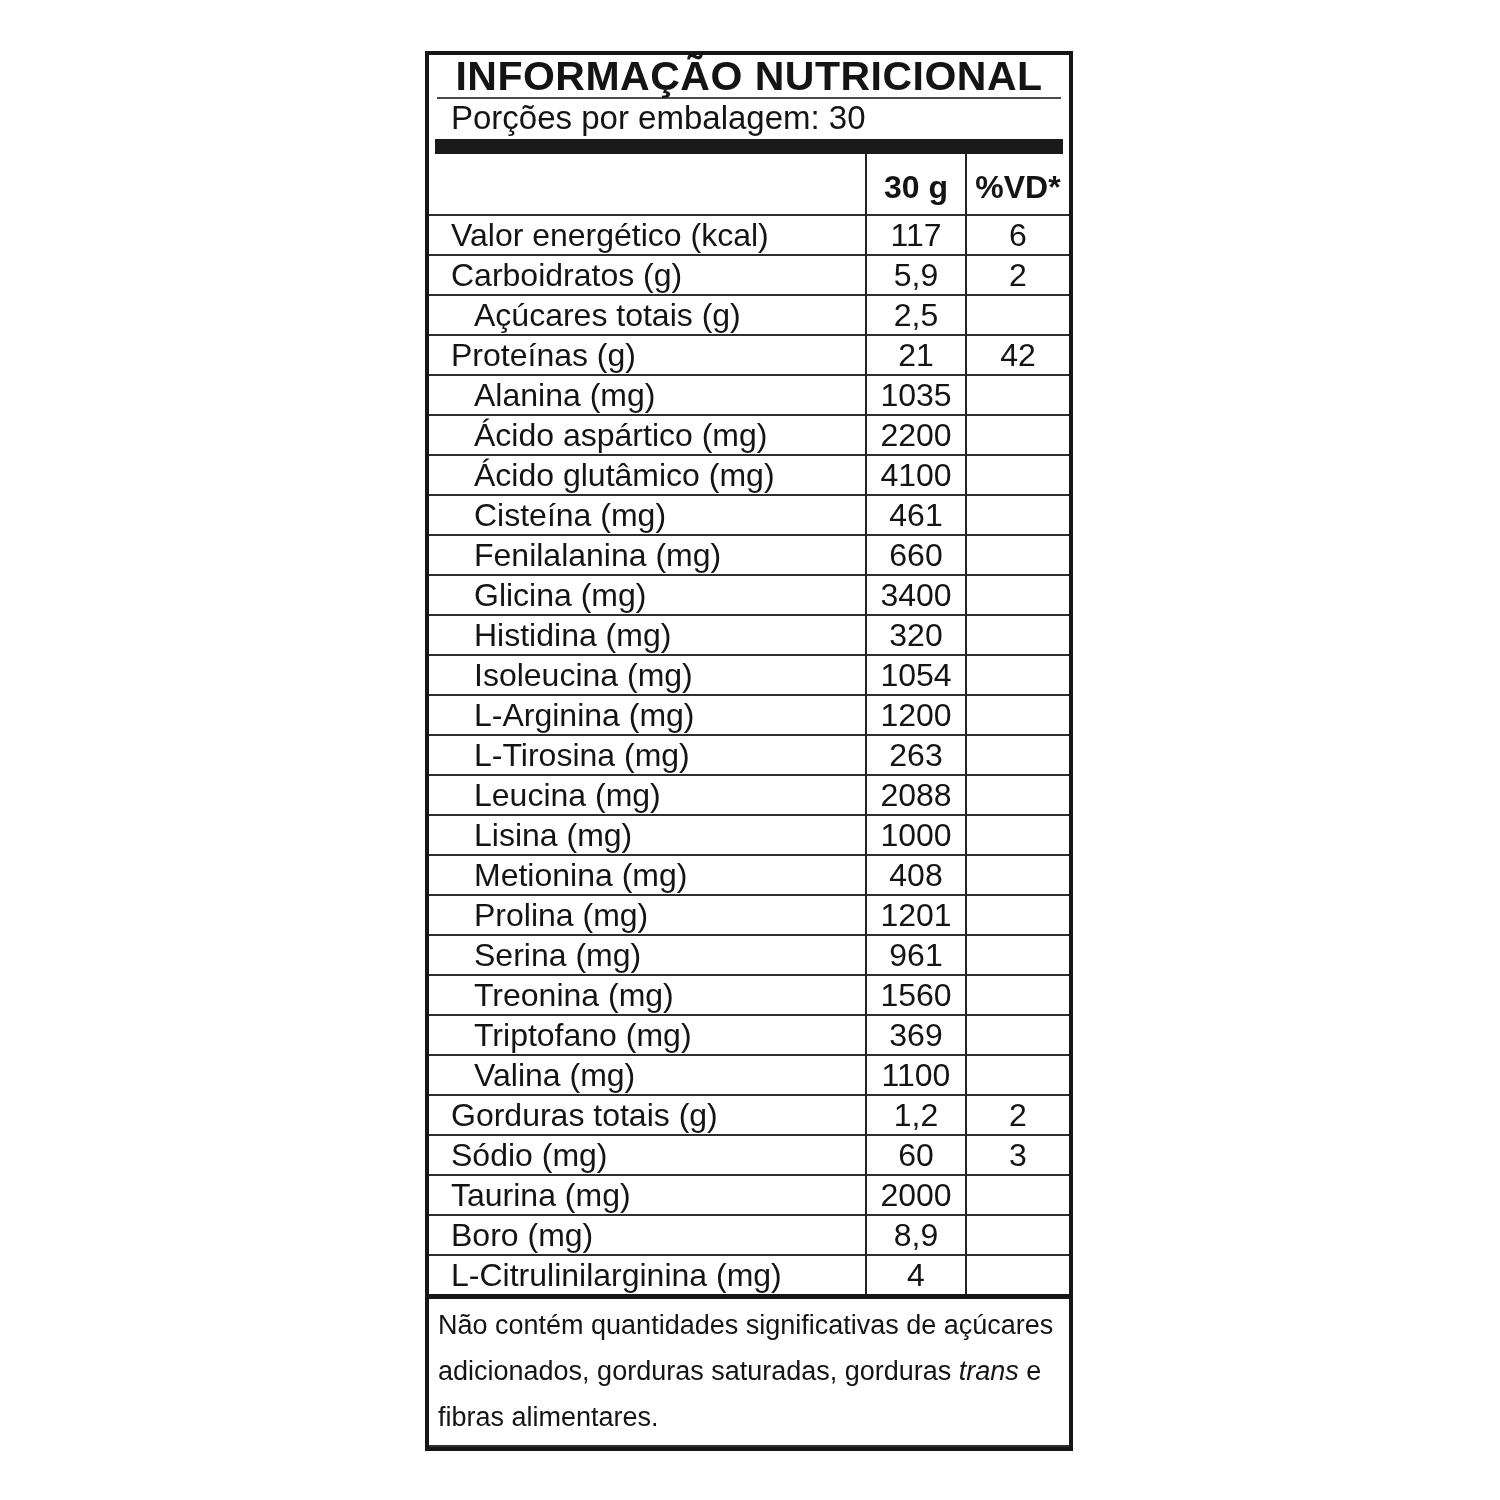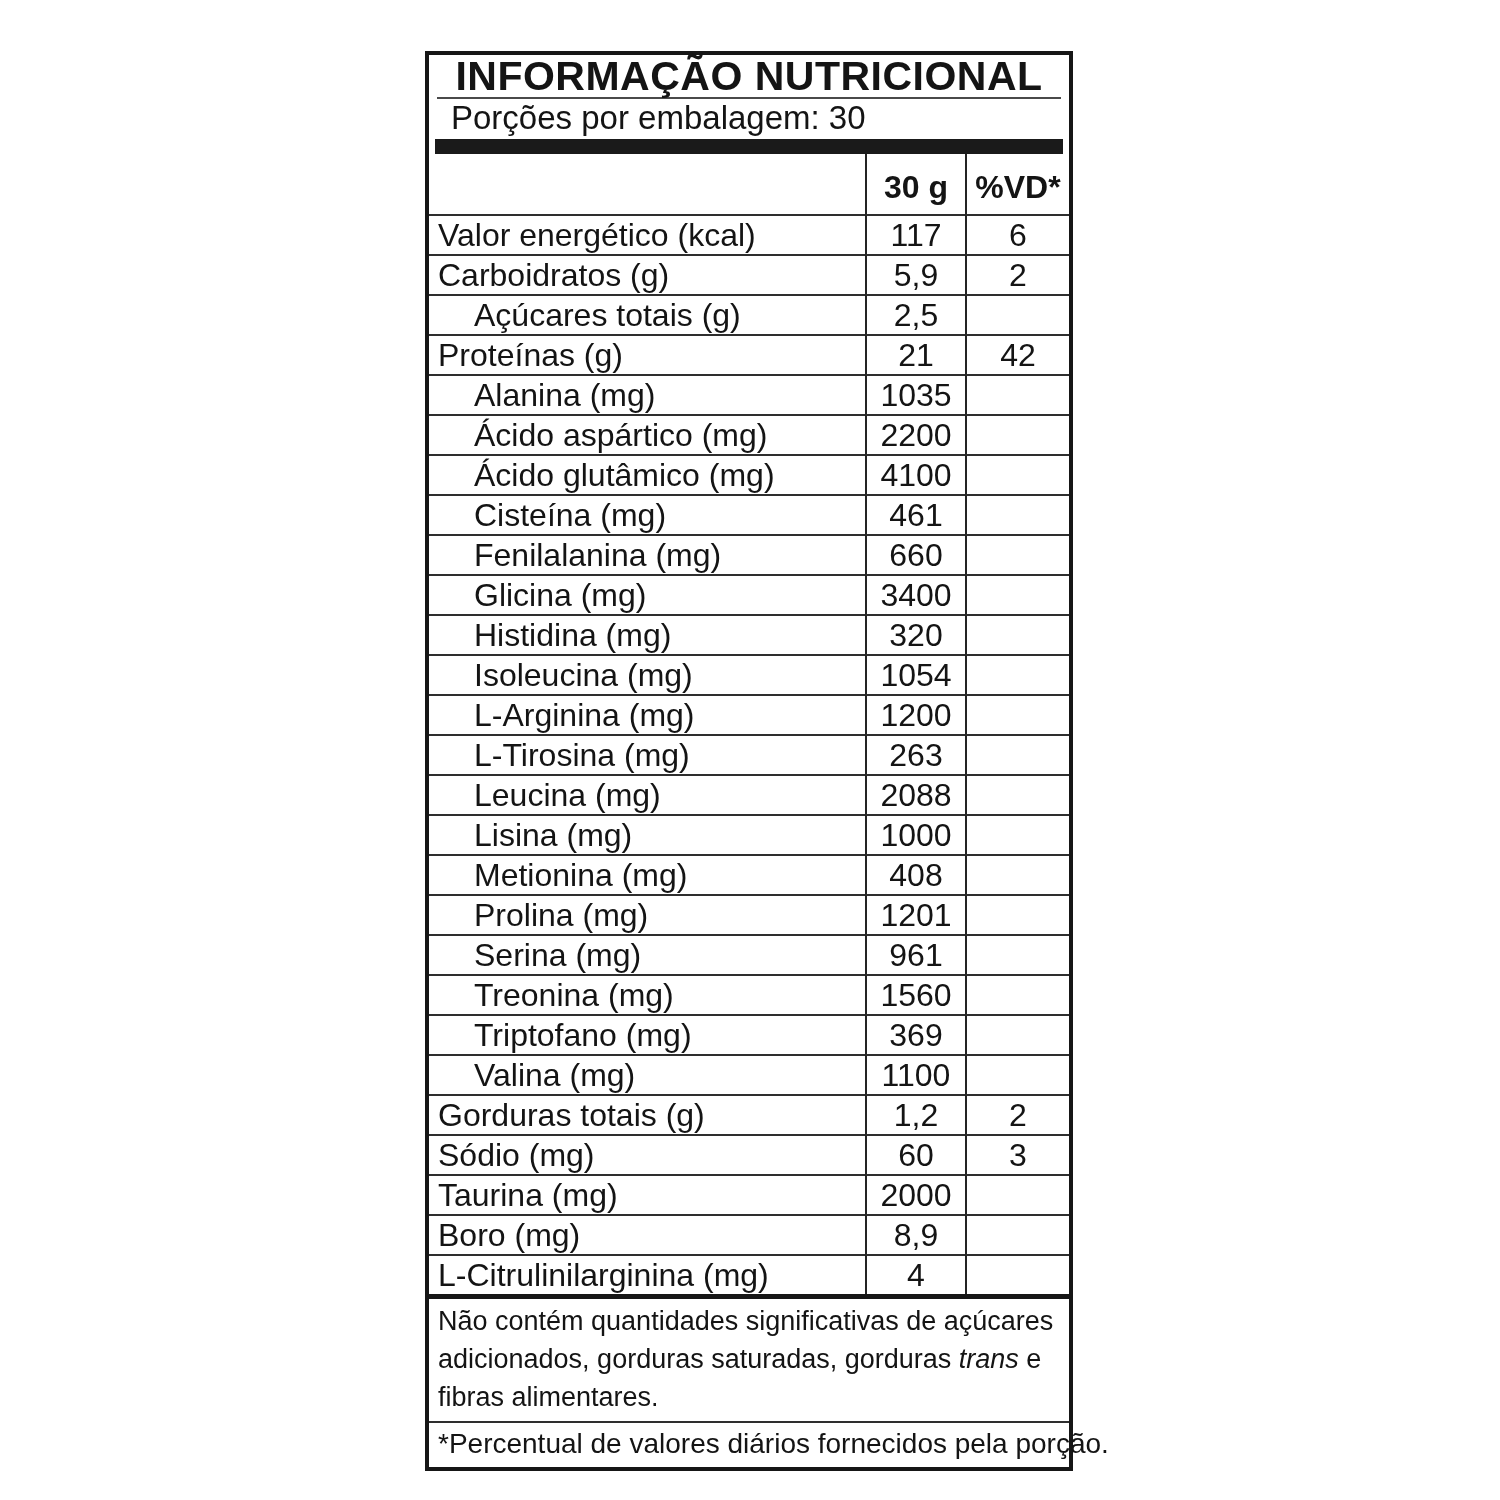--- a/index.html
+++ b/index.html
@@ -61,28 +61,28 @@
   }
   .hdr {
     height: 60px;
     align-items: flex-end;
     padding-bottom: 8px;
     font-weight: bold;
     justify-content: center;
   }
   .c2, .c3 { border-left: 2px solid #242424; justify-content: center; }
   .data .cell { border-top: 2px solid #2e2e2e; height: 40px; }
-  .lbl { padding-left: 9px; justify-content: flex-start; }
+  .lbl { padding-left: 22px; justify-content: flex-start; }
   .lbl.indent { padding-left: 45px; }
   .rule-heavy { border-top: 5px solid #161616; }
   .rule-thin  { border-top: 2px solid #2e2e2e; }
   .note {
     padding: 3px 9px 5px 9px;
     font-size: 27px;
-    line-height: 38px;
+    line-height: 46px;
   }
   .note2 {
     padding: 5px 9px 7px 9px;
     font-size: 28px;
     white-space: nowrap;
   }
   .italic { font-style: italic; }
 </style>
 </head>
 <body>
@@ -263,15 +263,14 @@
     <div class="cell c3"></div>
   </div>
 </div>
 
   <div class="rule-heavy"></div>
 
   <div class="note"><span>Não contém quantidades significativas de açúcares adicionados, gorduras saturadas, gorduras </span><span class="italic">trans</span><span> e fibras alimentares.</span></div>
 
   <div class="rule-thin"></div>
 
-  <div class="note2">*Percentual de valores diários fornecidos pela porção.</div>
 
 </div>
 
 </body></html>

